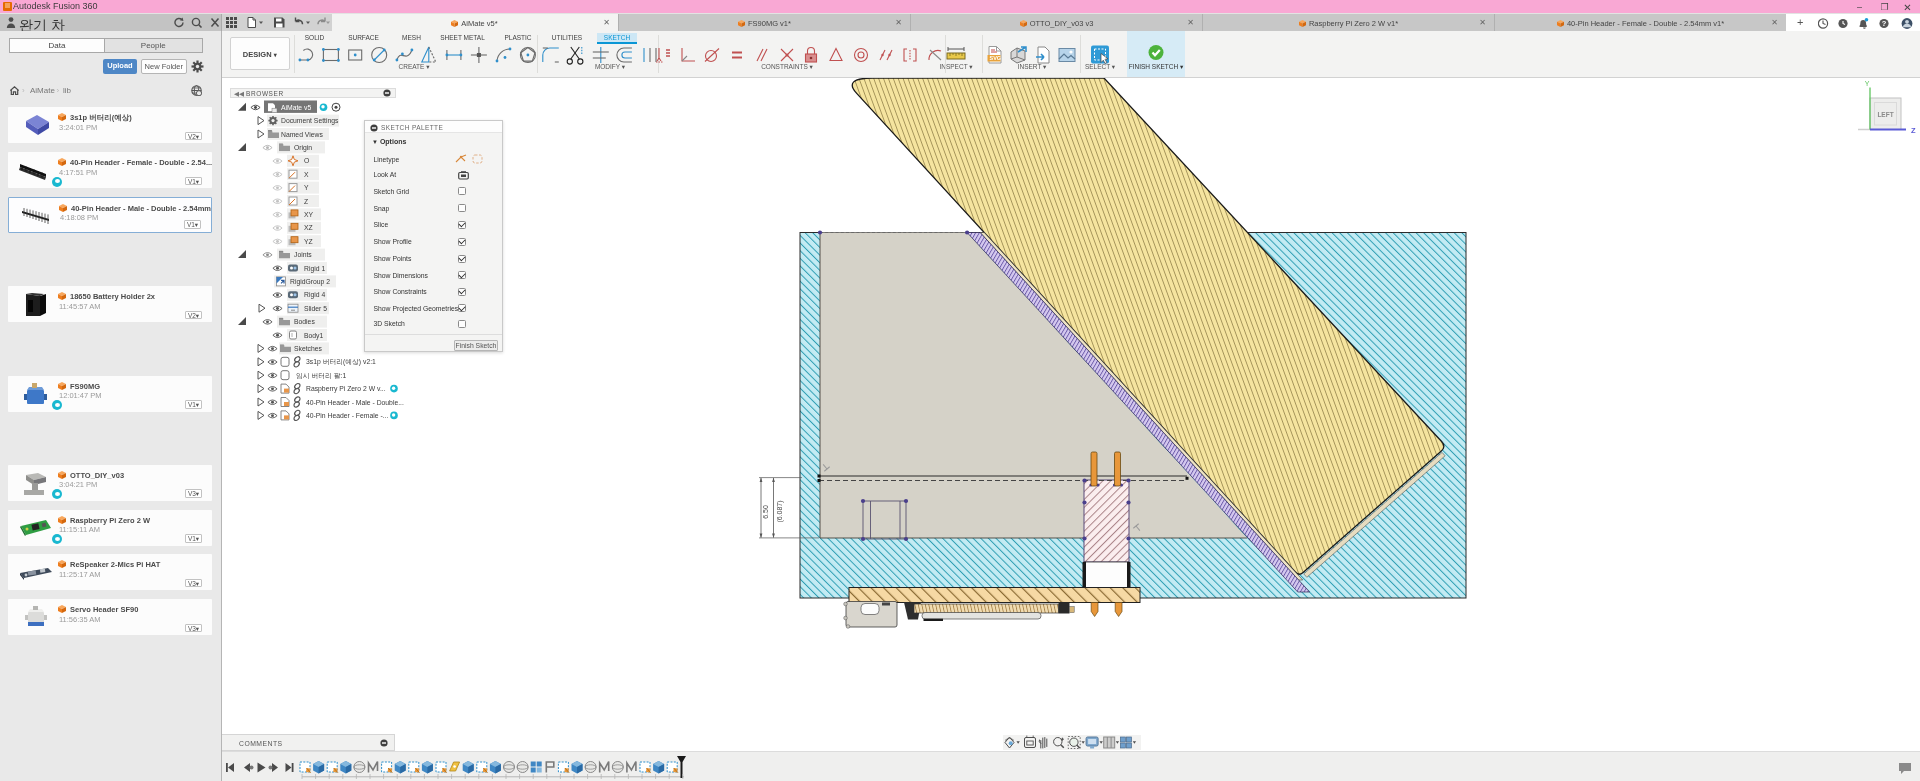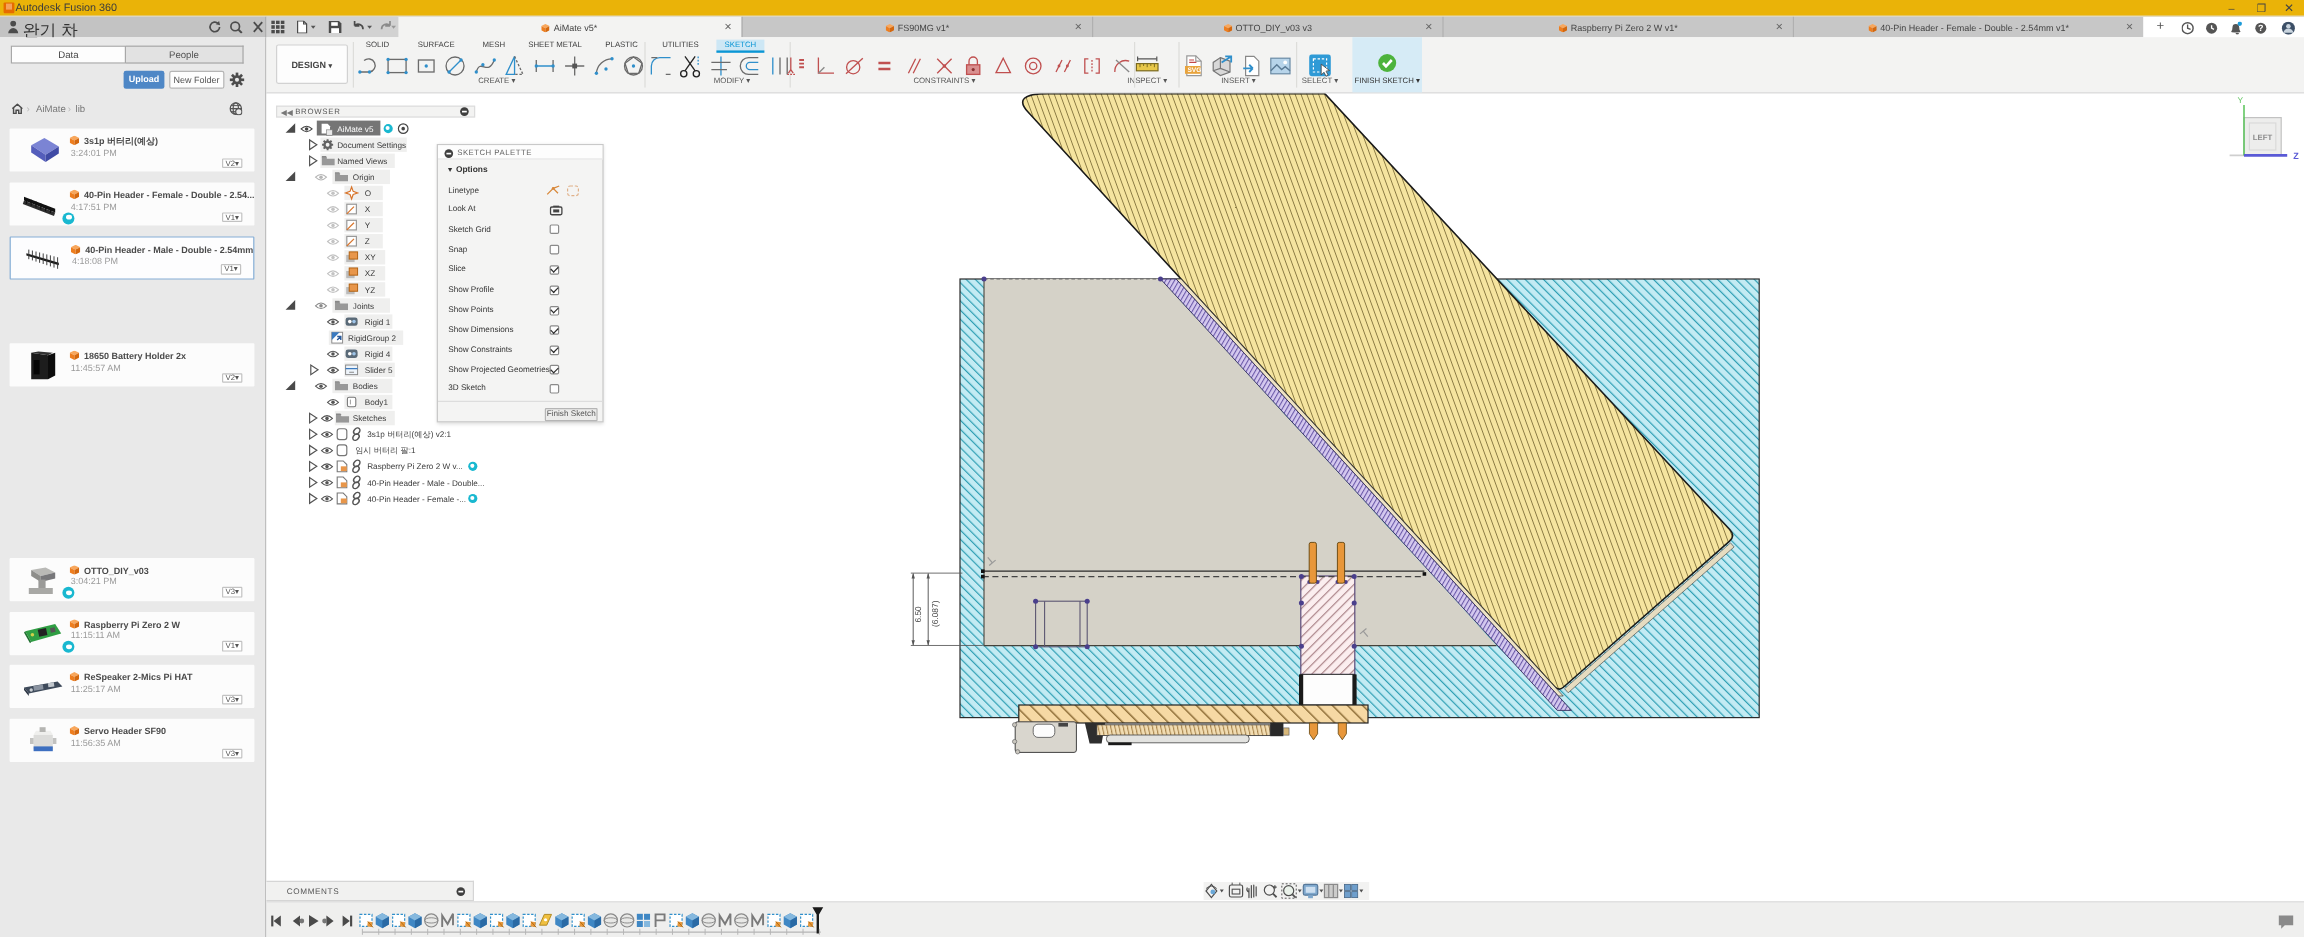--- a/index.html
+++ b/index.html
@@ -1,17 +1,17 @@
 <!DOCTYPE html>
 <html><head><meta charset="utf-8">
 <style>
 *{margin:0;padding:0;box-sizing:border-box;font-family:"Liberation Sans",sans-serif}
 html,body{width:1920px;height:781px;overflow:hidden;background:#fff;position:relative}
 .abs{position:absolute}
-#titlebar{left:0;top:0;width:1920px;height:14px;background:#eab308;border-bottom:1px solid #e3e3e3}
+#titlebar{left:0;top:0;width:1920px;height:14px;background:#f9a8d4;border-bottom:1px solid #e3e3e3}
 #titlebar .t{position:absolute;left:13px;top:1px;font-size:9px;color:#3c3c3c}
 #appicon{position:absolute;left:3px;top:2px;width:9px;height:9px;background:#e66b00;border-radius:1px}
 #appicon:after{content:"";position:absolute;left:2px;top:1px;width:5px;height:5px;background:#f5a259}
 .winbtn{position:absolute;top:3px;width:9px;color:#444;font-size:9px;line-height:9px;text-align:center}
 #topstrip{left:0;top:14px;width:1648px;height:17px;background:#cbcbcb}
 #lphead{left:0;top:14px;width:222px;height:17px;background:#c3c3c3;border-right:1px solid #aaa}
 #qat{left:222px;top:14px;width:110px;height:17px;background:#d2d2d2}
 .tab{position:absolute;top:0;height:17px;background:#c7c7c7;border-left:1px solid #b0b0b0;font-size:7.5px;color:#444}
 .tab .lbl{position:absolute;top:4.5px;width:100%;text-align:center}
 .tab .x{position:absolute;right:8px;top:4px;color:#666;font-size:8px}
@@ -244,20 +244,36 @@
         <polygon points="8,2 14,1 26,2 22,4" fill="#333"></polygon>
         <rect x="10" y="8" width="5" height="12" fill="#050505"></rect>
       </svg>
  <svg class="cu" width="8" height="8">
         <use href="#cu"></use>
       </svg>
       <div class="nm">18650 Battery Holder 2x</div>
       <div class="ts">11:45:57 AM</div>
       <div class="vb">V2▾</div>
     </div>
+<div class="card" style="top:344.5px">
+ <svg class="th" viewBox="0 0 37 26">
+        <rect x="9" y="8" width="17" height="14" rx="1" fill="#3e78c8"></rect>
+        <polygon points="9,8 26,8 24,5 11,5" fill="#6d9bd8"></polygon>
+        <rect x="14" y="1" width="5" height="5" fill="#c9a76a"></rect>
+        <rect x="6" y="12" width="3" height="6" fill="#2d5d9e"></rect>
+        <rect x="26" y="12" width="3" height="6" fill="#2d5d9e"></rect>
+      </svg>
+ <svg class="cu" width="8" height="8">
+        <use href="#cu"></use>
+      </svg>
+      <div class="nm">FS90MG</div>
+      <div class="ts">12:01:47 PM</div>
+      <div class="vb">V1▾</div>
+      <div class="cbadge" style="left:44px;top:24.5px"></div>
+    </div>
 <div class="card" style="top:433.9px">
  <svg class="th" viewBox="0 0 37 26">
         <polygon points="8,4 20,2 28,6 16,9" fill="#b9b9b6"></polygon>
         <polygon points="8,4 16,9 16,14 8,9" fill="#8e8e8b"></polygon>
         <polygon points="28,6 16,9 16,14 28,11" fill="#77777a"></polygon>
         <rect x="14" y="12" width="6" height="7" fill="#9a9a98"></rect>
         <polygon points="6,19 26,19 26,24 6,24" fill="#a8a8a5"></polygon>
       </svg>
  <svg class="cu" width="8" height="8">
         <use href="#cu"></use>

